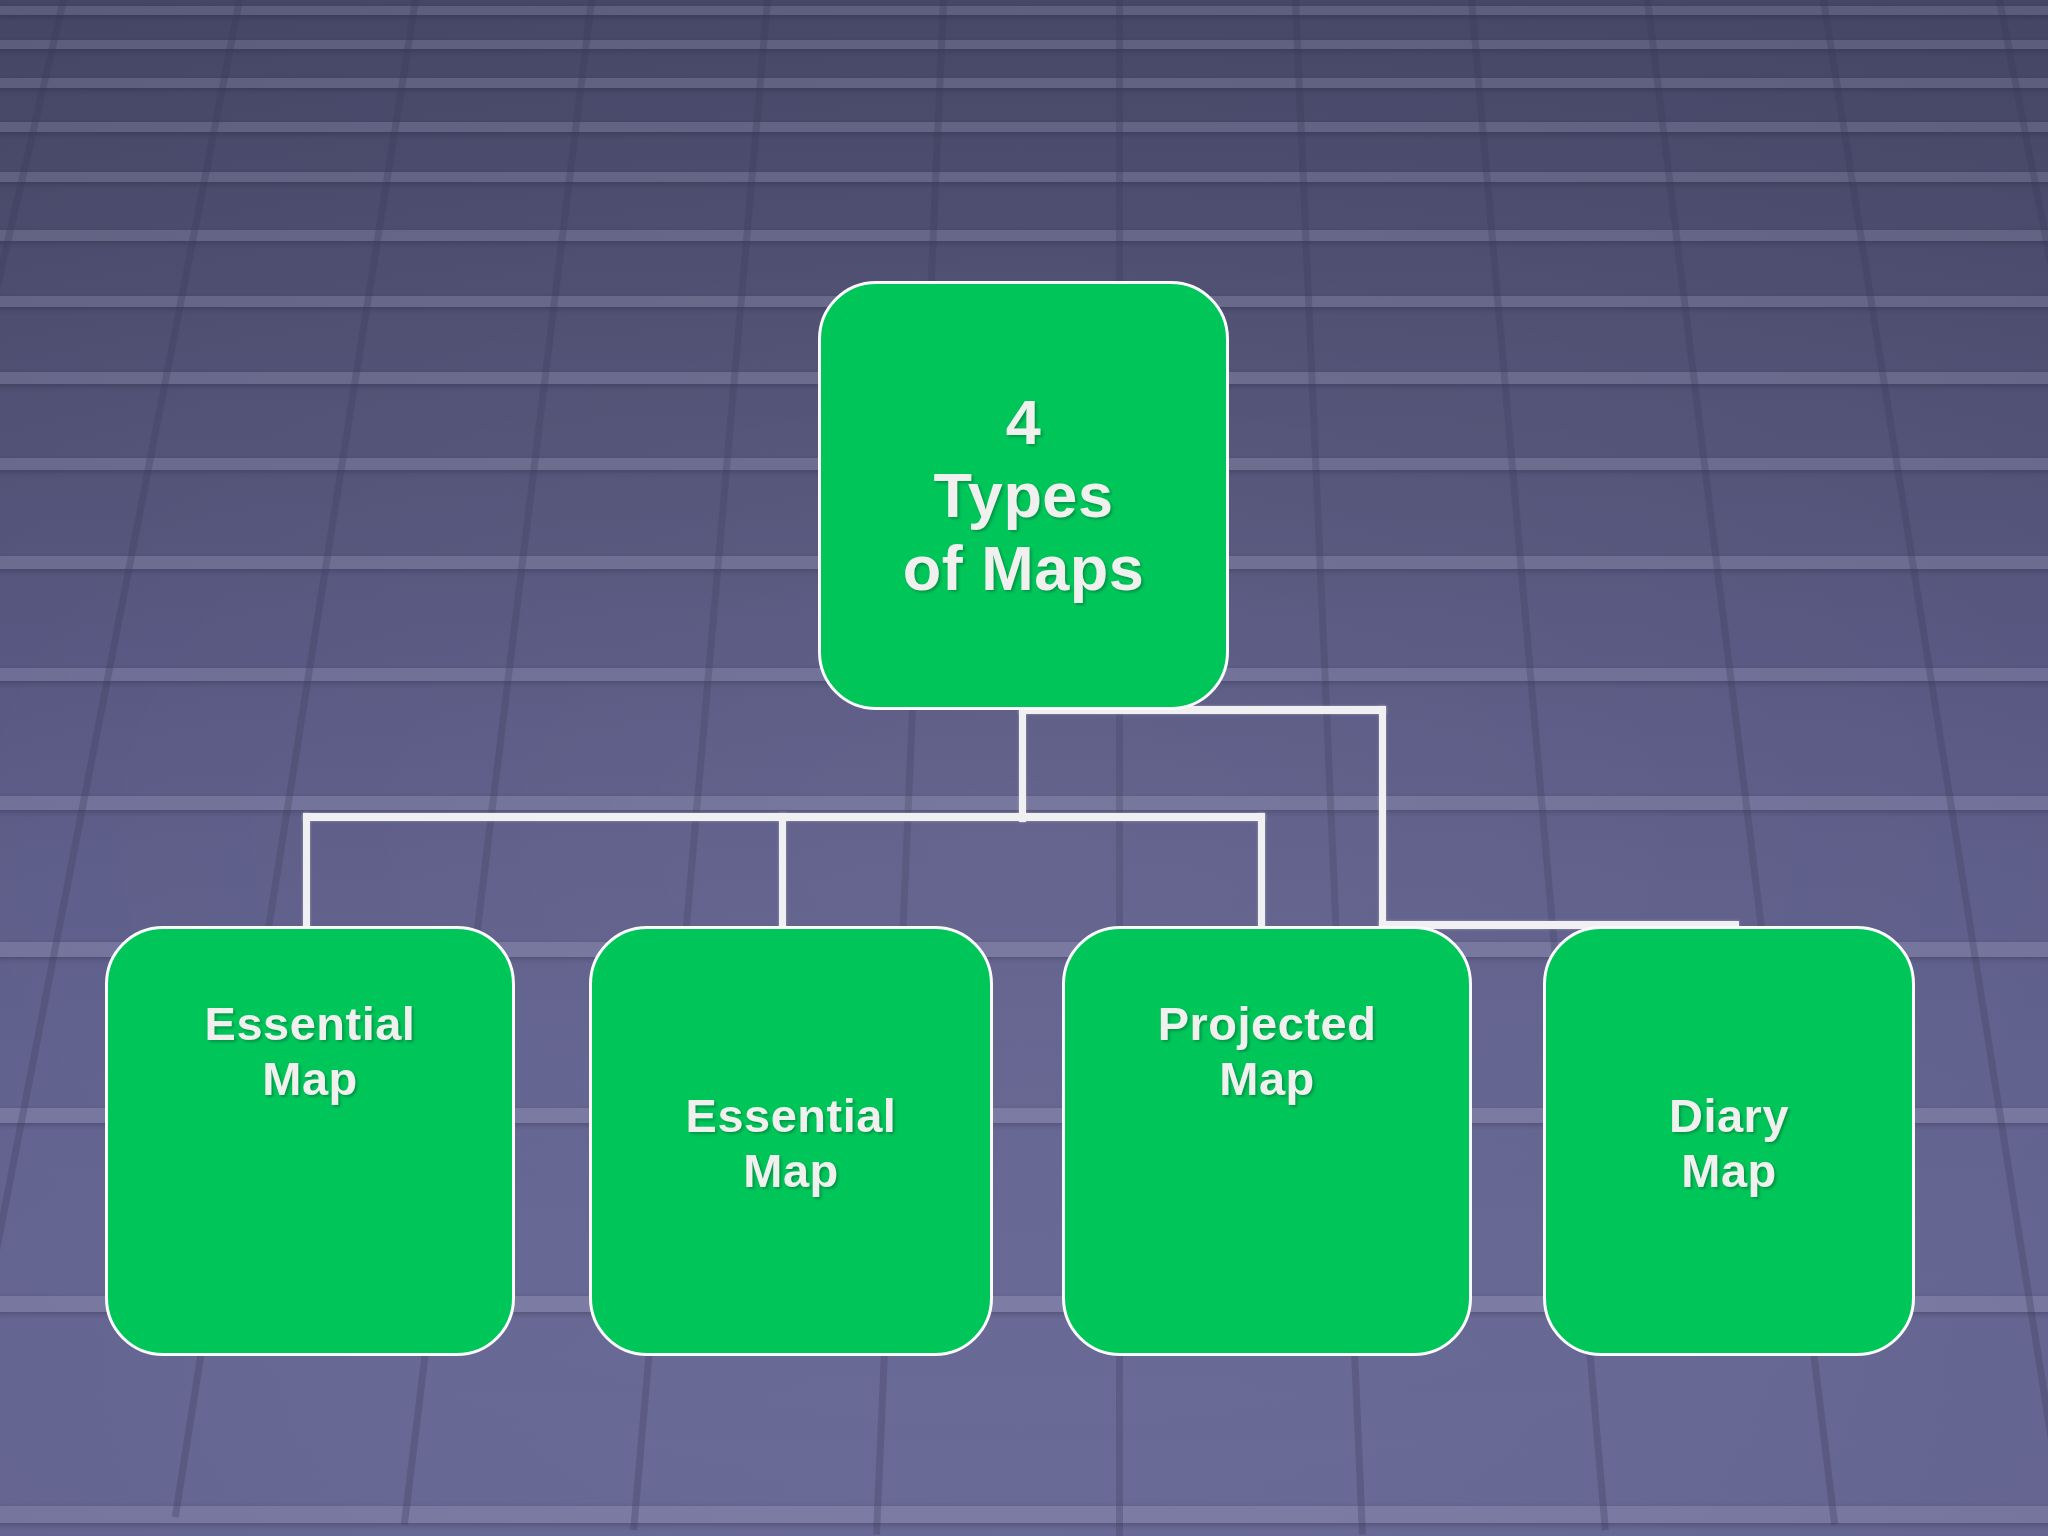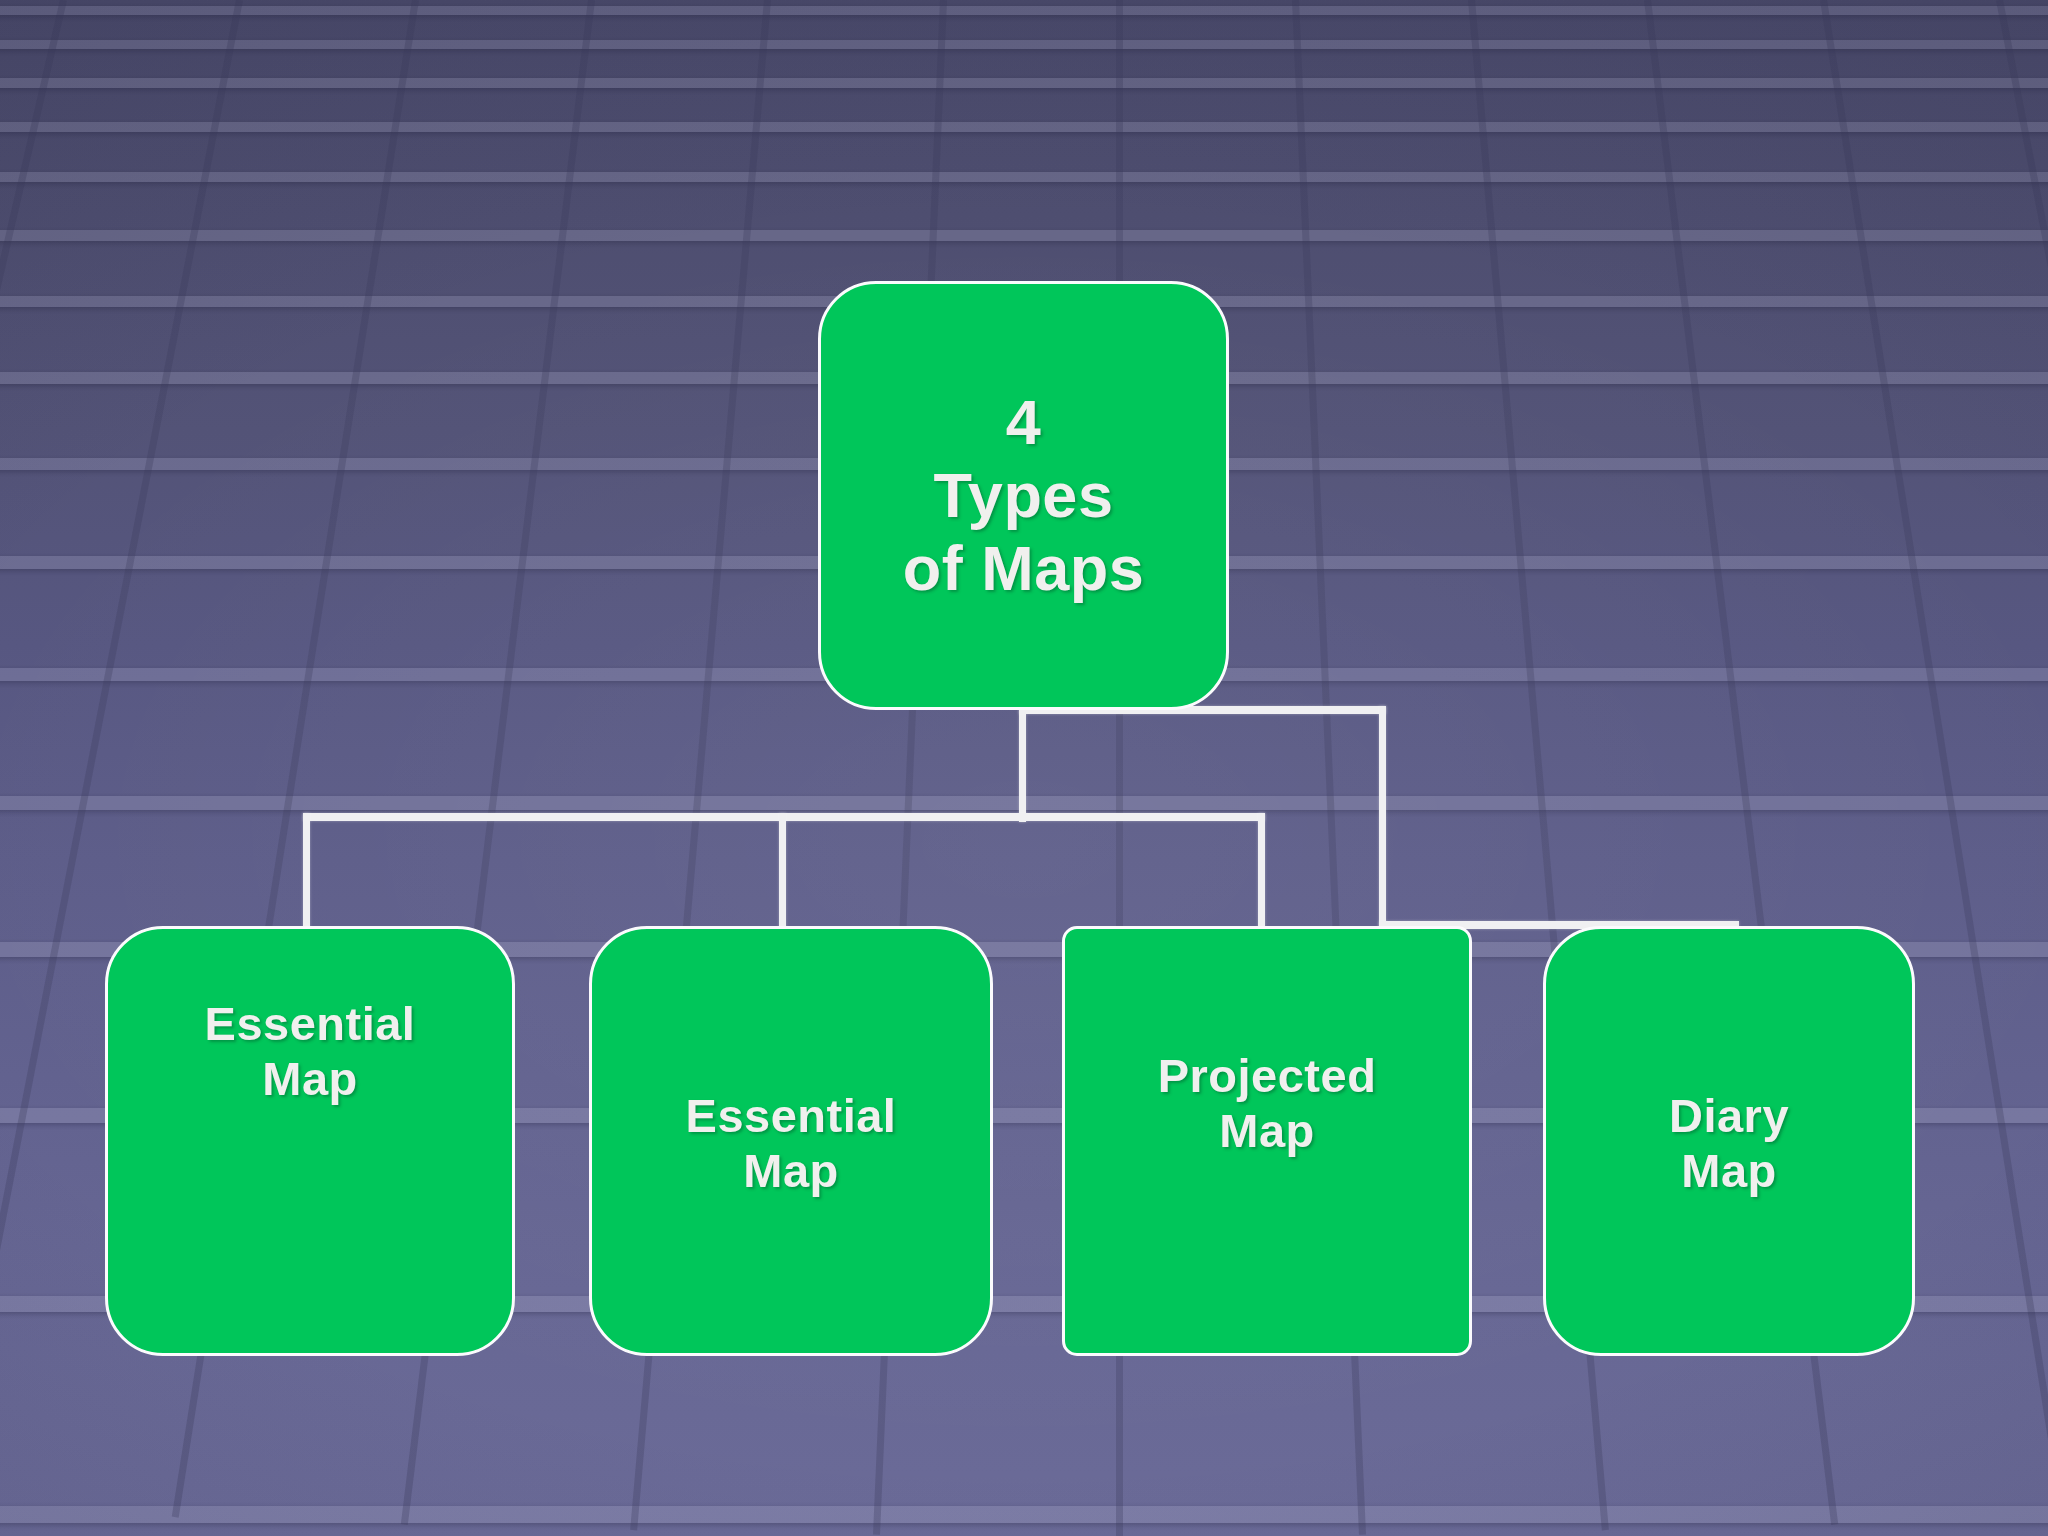--- a/index.html
+++ b/index.html
@@ -159,21 +159,21 @@
   <div class="node leaf" style="left:105px; top:926px; width:410px; height:430px; padding-top:68px;">
     <div class="label">Essential
 Map</div>
   </div>
 
   <div class="node leaf" style="left:589px; top:926px; width:404px; height:430px; padding-top:160px;">
     <div class="label">Essential
 Map</div>
   </div>
 
-  <div class="node leaf" style="left:1062px; top:926px; width:410px; height:430px; padding-top:120px;border-radius:15px;">
+  <div class="node leaf" style="left:1062px; top:926px; width:410px; height:430px; padding-top:68px;">
     <div class="label">Projected
 Map</div>
   </div>
 
   <div class="node leaf" style="left:1543px; top:926px; width:372px; height:430px; padding-top:160px;">
     <div class="label">Diary
 Map</div>
   </div>
 
 </div>

